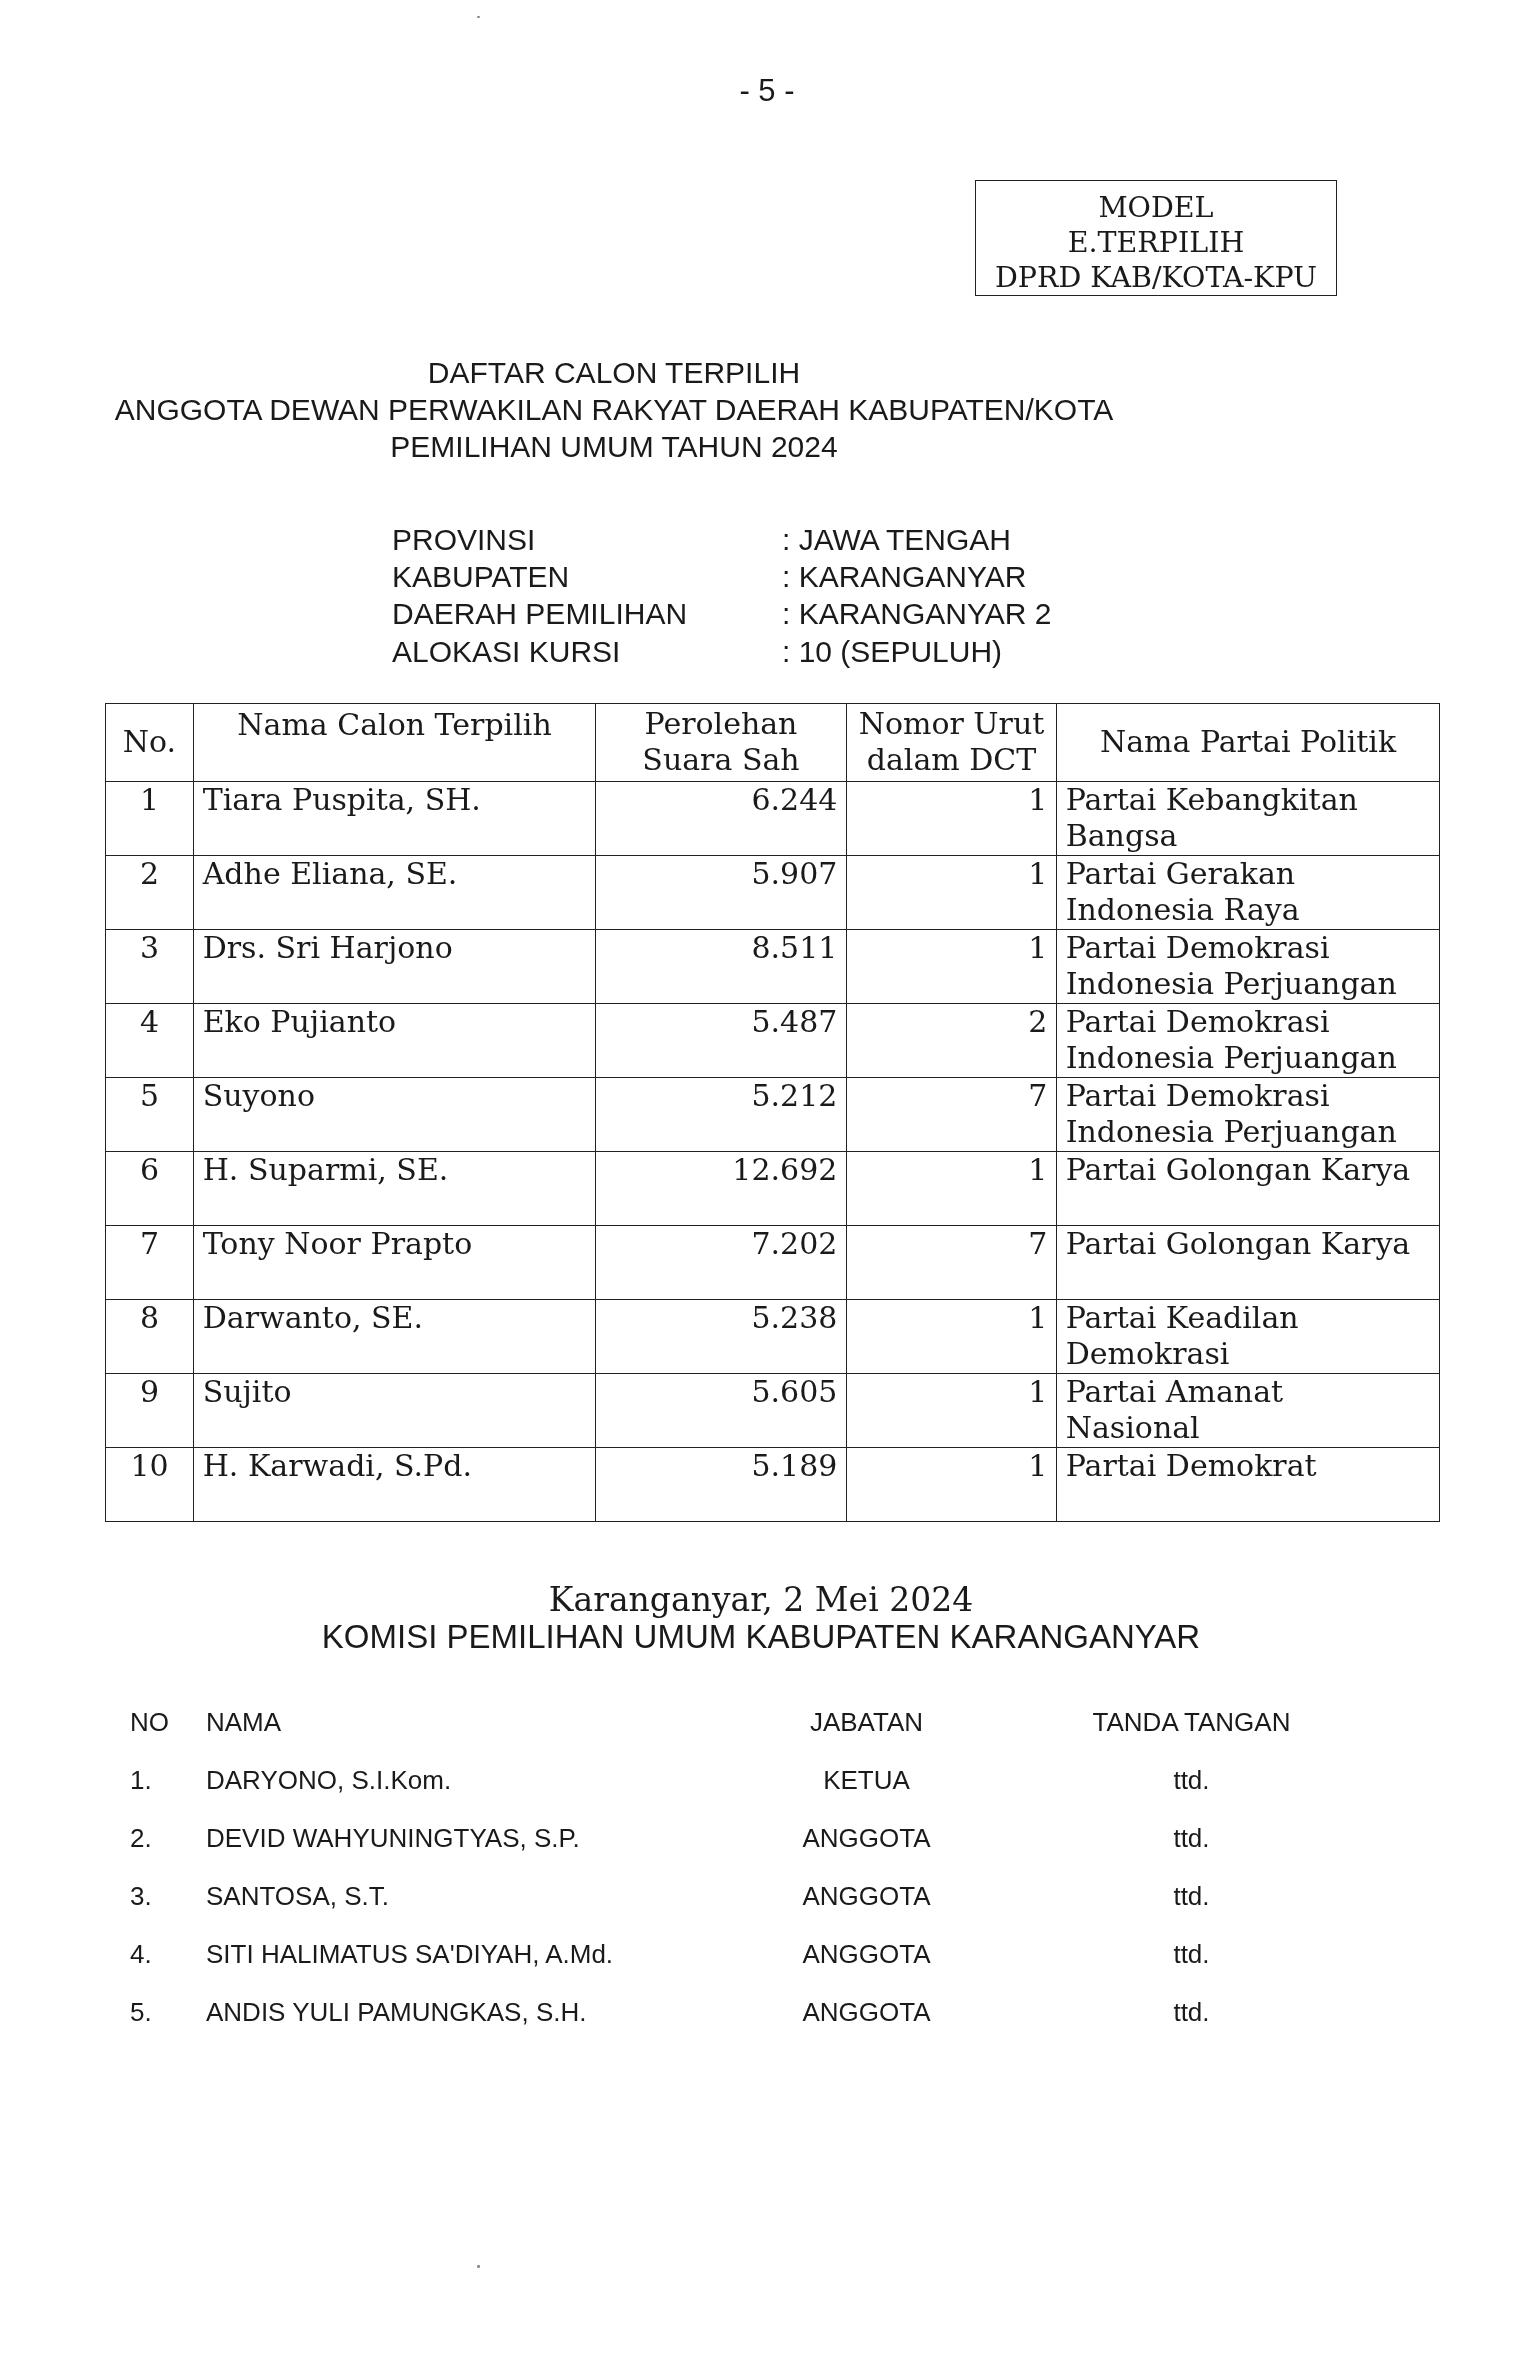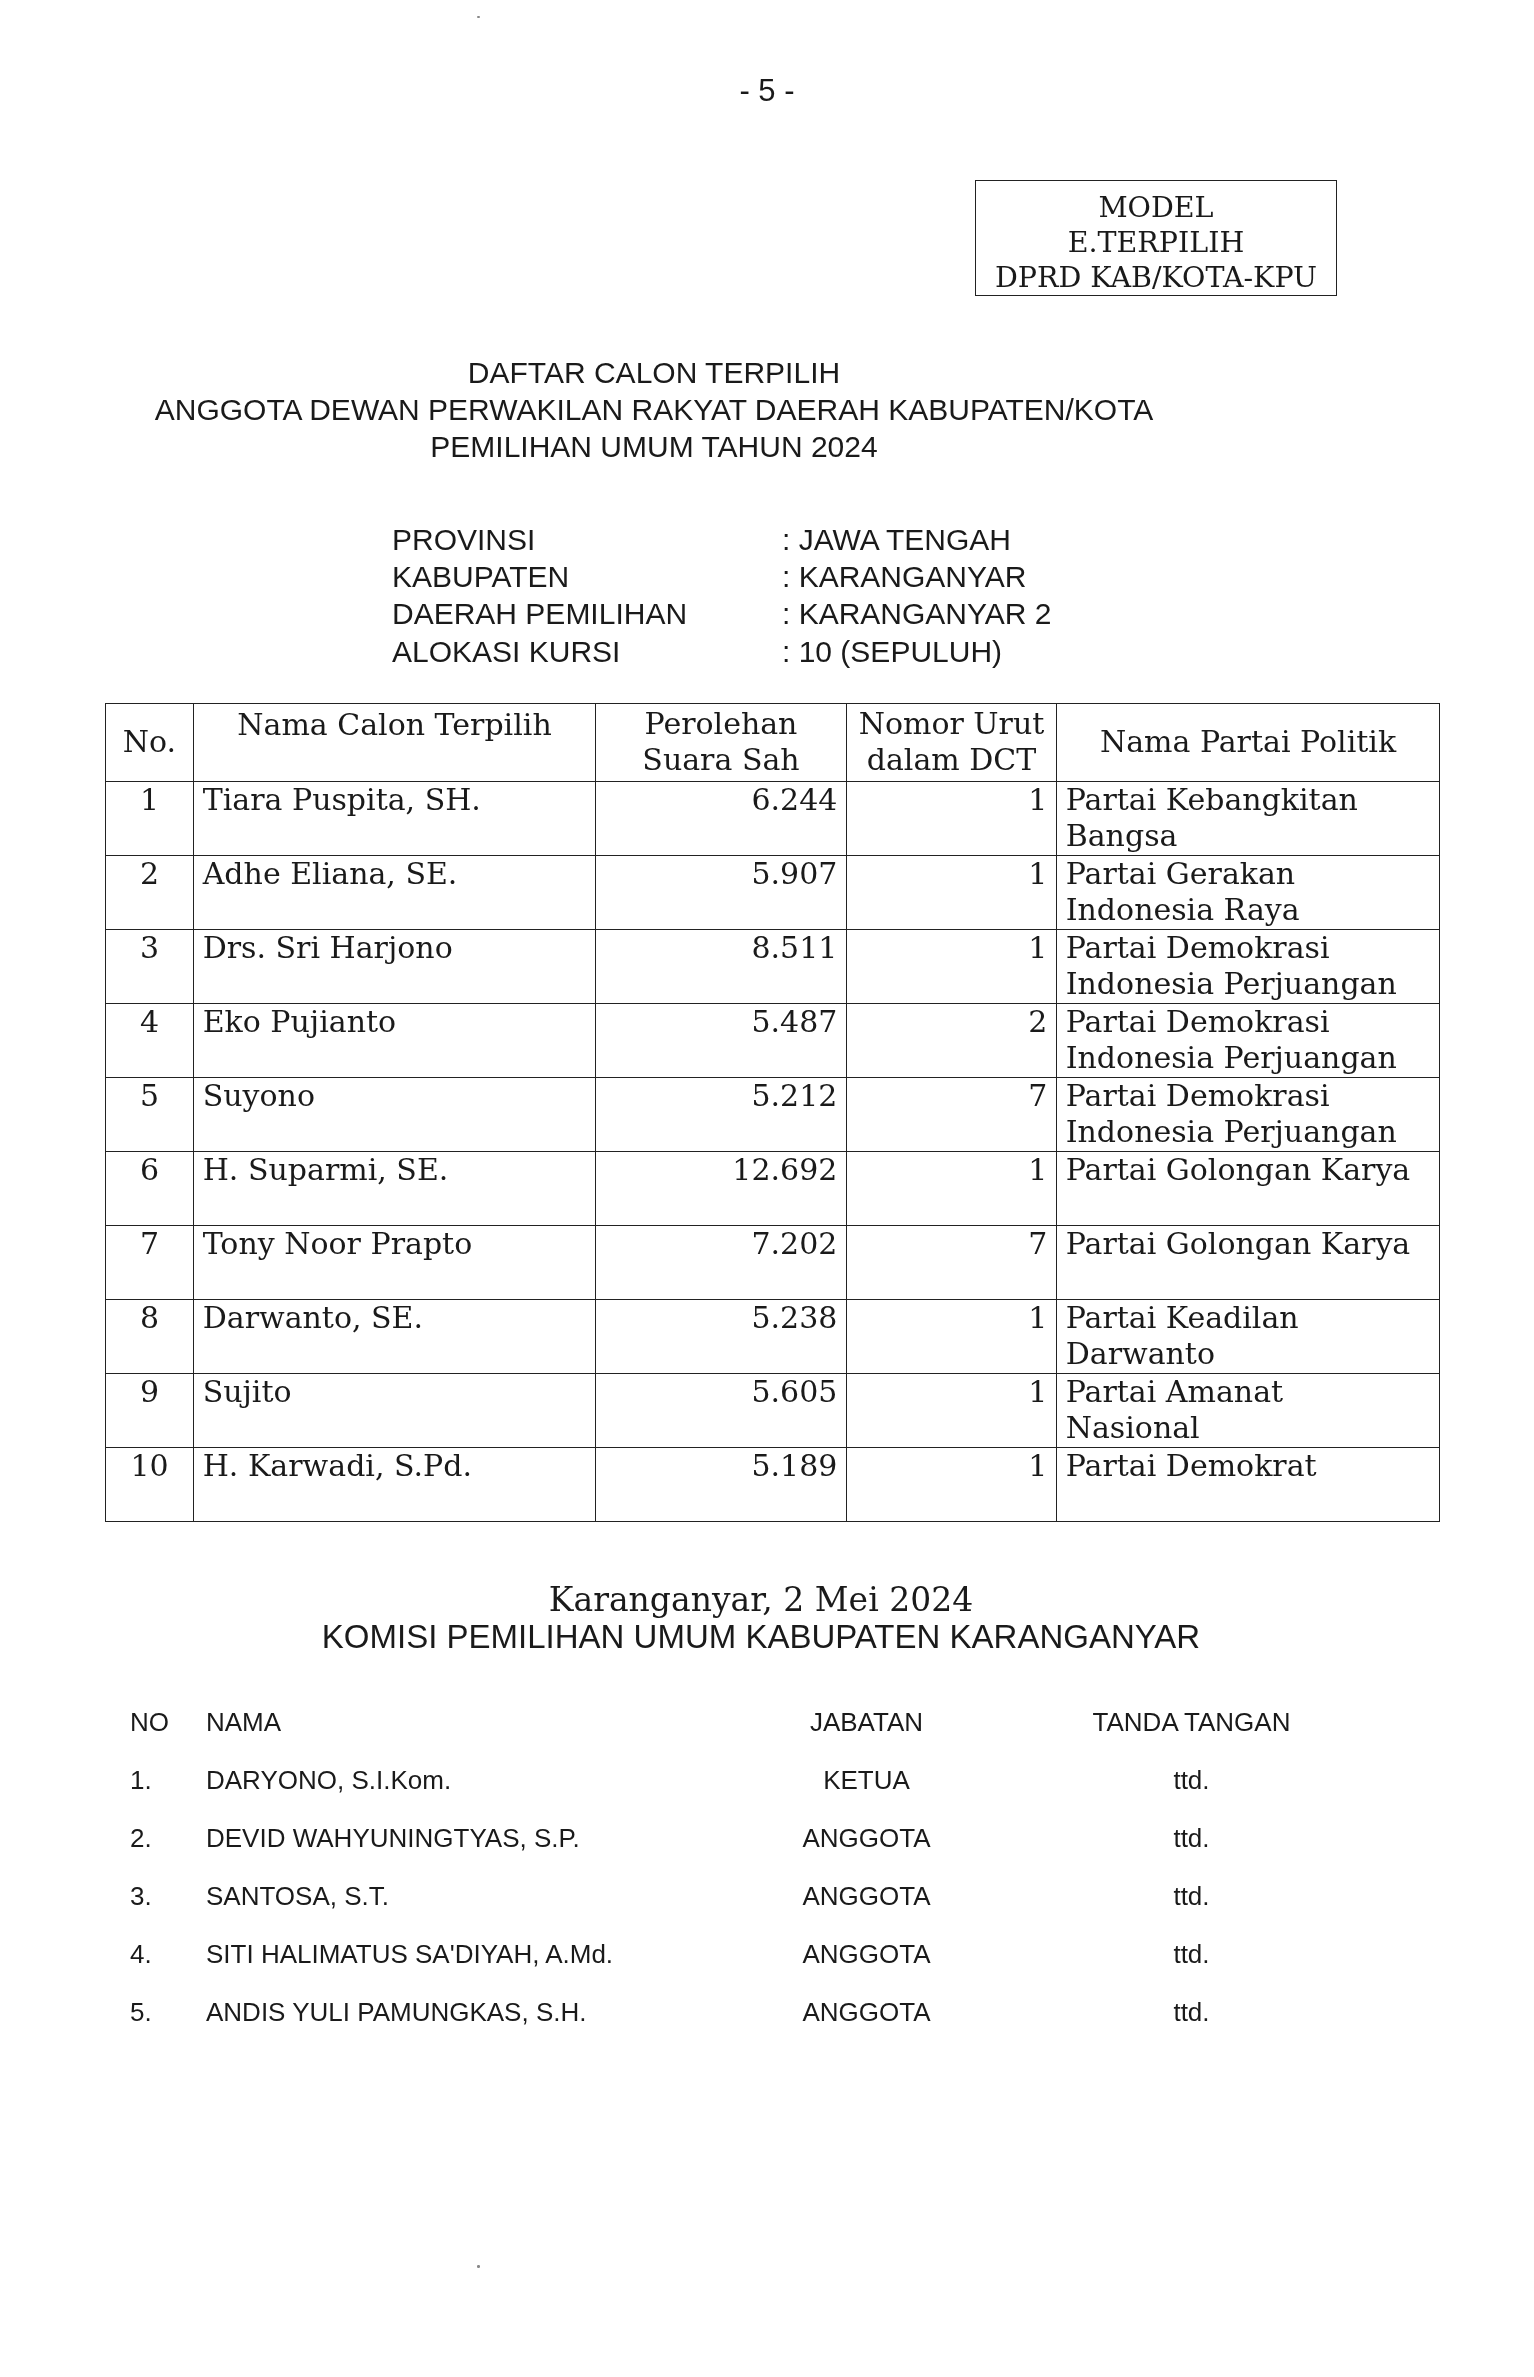--- a/index.html
+++ b/index.html
@@ -9,21 +9,21 @@
   }
   .abs { position: absolute; }
   .sans { font-family: "Liberation Sans", "DejaVu Sans", sans-serif; }
   .page-number { left: 0; width: 1534px; top: 73px; text-align: center; font-size: 31px; }
   .model-box {
     left: 975px; top: 180px; width: 362px; height: 116px;
     border: 1.9px solid #222; box-sizing: border-box;
     text-align: center; font-size: 28.5px; line-height: 35px; padding-top: 8.7px;
   }
   .model-box div { white-space: nowrap; }
-  .title { left: 0; width: 1228px; text-align: center; font-size: 30px; line-height: 37px; top: 354px; padding-left: 40px; }
+  .title { left: 0; width: 1228px; text-align: center; font-size: 30px; line-height: 37px; top: 354px; }
   .info-row { left: 392px; font-size: 30px; line-height: 37px; white-space: nowrap; }
   .info-row .lbl { display: inline-block; width: 390px; }
   table.main {
     position: absolute; left: 105px; top: 703px; width: 1334px;
     border-collapse: collapse; font-size: 30px; table-layout: fixed;
   }
   table.main th, table.main td { border: 1.9px solid #222; vertical-align: top; padding: 0 8.7px; line-height: 36px; }
   table.main th { font-weight: normal; text-align: center; vertical-align: middle; height: 74px; }
   table.main td { height: 73px; }
   td.c-no { text-align: center; }
@@ -163,21 +163,21 @@
           <div></div>
         </td>
       </tr>
       <tr>
         <td class="c-no">8</td>
         <td class="c-name">Darwanto, SE.</td>
         <td class="c-num">5.238</td>
         <td class="c-num">1</td>
         <td class="c-party">
           <div>Partai Keadilan</div>
-          <div>Darwanto</div>
+          <div>Demokrasi</div>
         </td>
       </tr>
       <tr>
         <td class="c-no">9</td>
         <td class="c-name">Sujito</td>
         <td class="c-num">5.605</td>
         <td class="c-num">1</td>
         <td class="c-party">
           <div>Partai Amanat</div>
           <div>Nasional</div>

